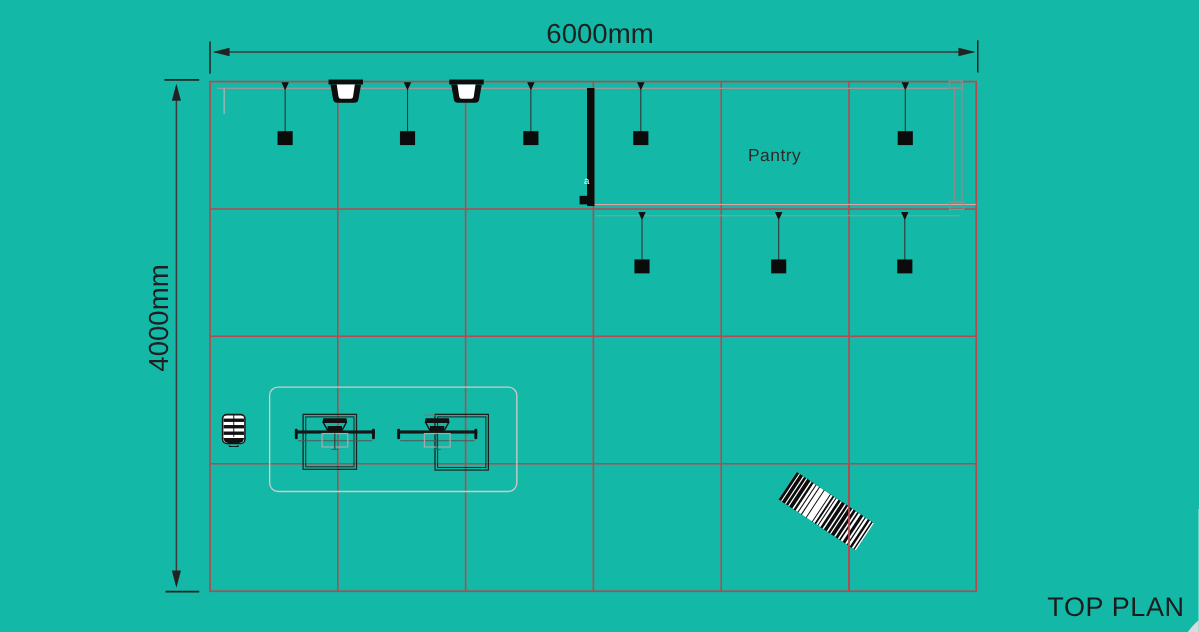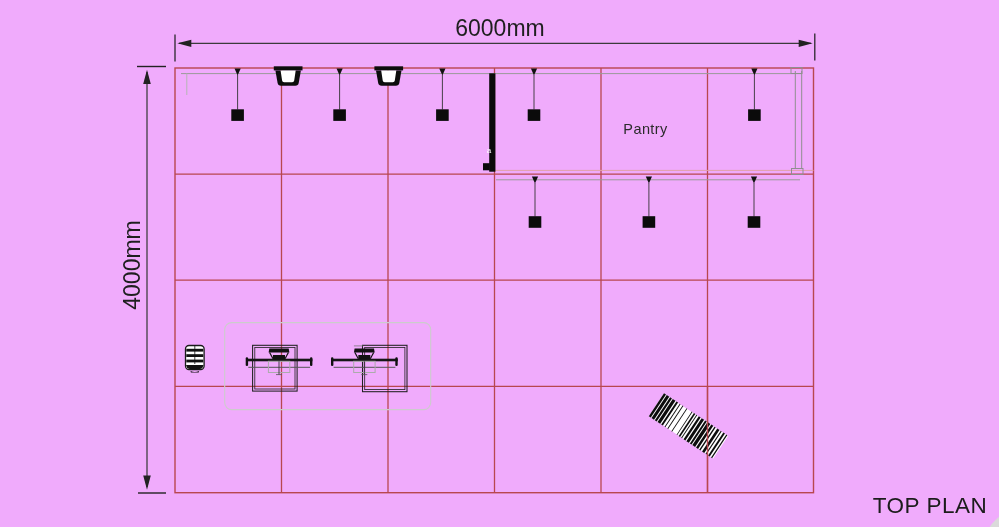--- a/index.html
+++ b/index.html
@@ -1,16 +1,16 @@
 <!DOCTYPE html>
 <html><head>
 <meta charset="utf-8">
 <style>
   html,body{margin:0;padding:0;background:#ffffff;}
-  .page{position:relative;width:999px;height:527px;background:#f0abfc;overflow:hidden;
+  .page{position:relative;width:999px;height:527px;background:#14b8a6;overflow:hidden;
         font-family:"Liberation Sans", sans-serif;}
   svg{position:absolute;top:0;left:0;}
   text{font-family:"Liberation Sans", sans-serif;}
 </style>
 </head>
 <body>
 <div class="page">
 <svg width="999" height="527" viewBox="0 0 999 527">
 
 <g stroke="#3b3b3b" stroke-width="1.25" fill="none">

